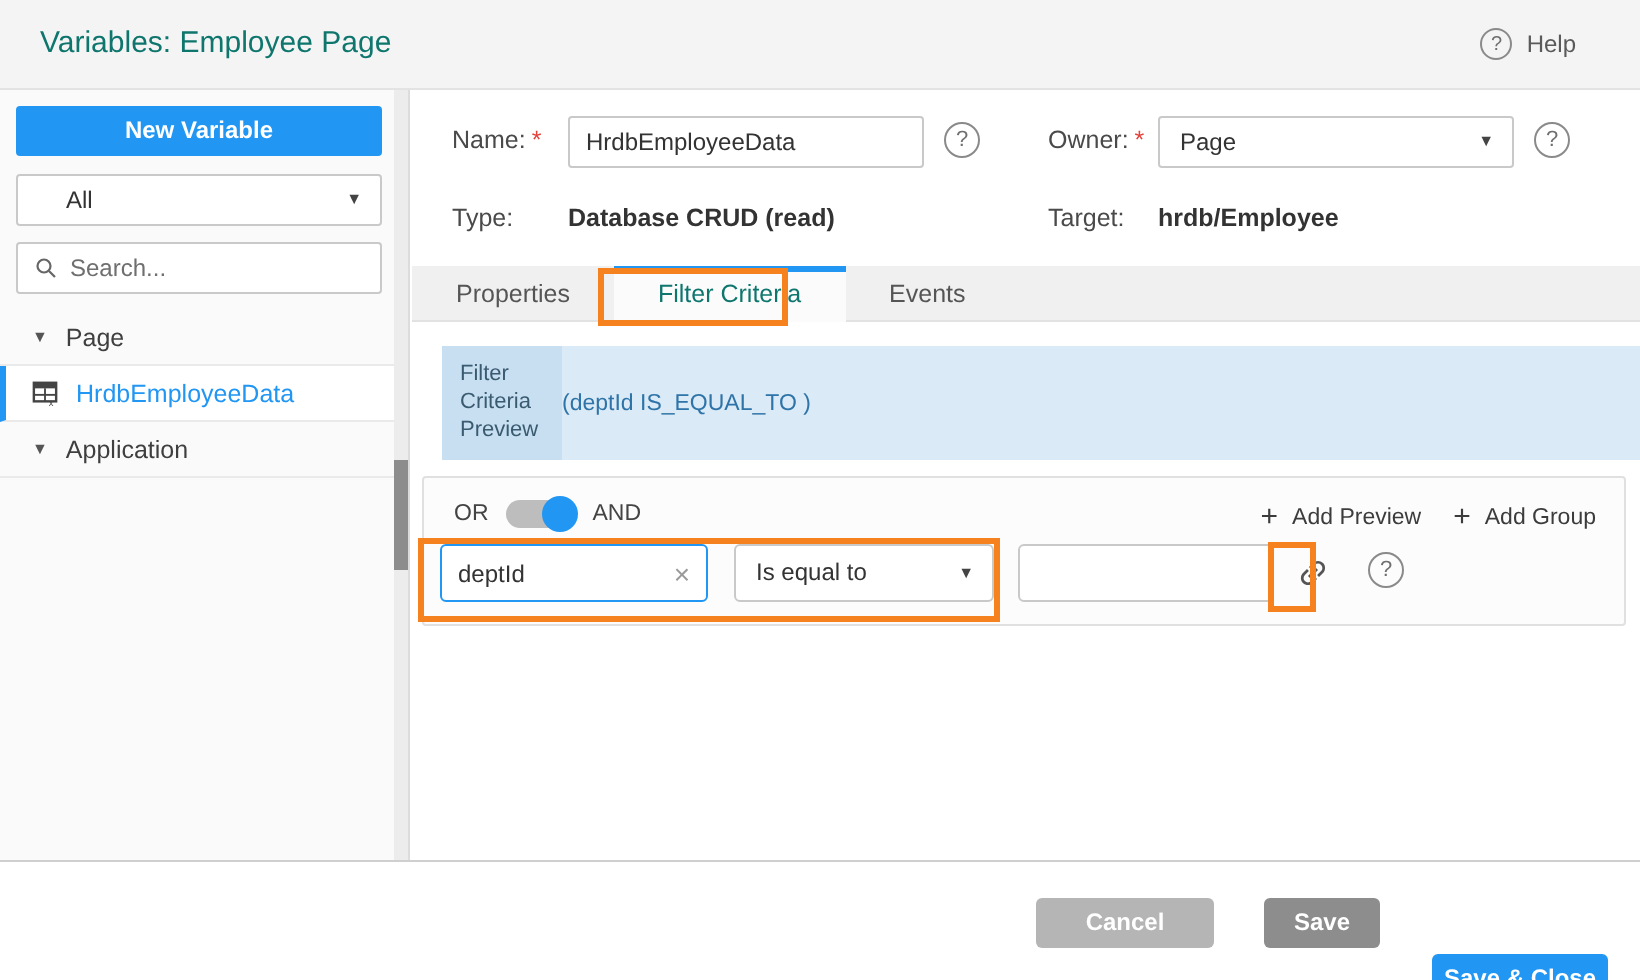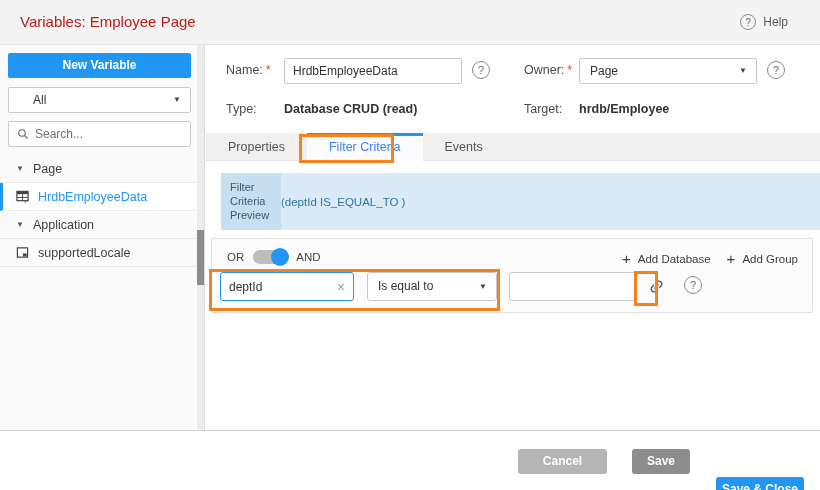--- a/index.html
+++ b/index.html
@@ -4,21 +4,21 @@
 <style>
   * { margin:0; padding:0; box-sizing:border-box; }
   body { background:#ddd; font-family:"Liberation Sans", sans-serif; }
   #app {
     position:relative; width:820px; height:490px; background:#fff;
     overflow:hidden; font-family:"Liberation Sans", sans-serif;
   }
   
   .header { position:absolute; left:0; top:0; width:820px; height:45px;
     background:#f4f4f4; border-bottom:1px solid #e3e3e3; }
-  .header-title { position:absolute; left:20px; top:13px; font-size:15px; color:#b91c1c; }
+  .header-title { position:absolute; left:20px; top:13px; font-size:15px; color:#0f766e; }
   .help-area { position:absolute; right:32px; top:14px; display:flex; align-items:center; gap:7px;
     color:#5a5a5a; font-size:12px; cursor:pointer; }
   .qcircle { display:inline-flex; align-items:center; justify-content:center;
     width:16px; height:16px; border:1px solid #8a8a8a; border-radius:50%;
     font-size:10px; color:#6f6f6f; background:transparent; }
   .qcircle.big { width:18px; height:18px; font-size:11px; }
   
   .sidebar { position:absolute; left:0; top:45px; width:205px; height:385px;
     background:#fafafa; border-right:1px solid #dcdcdc; }
   .new-var-btn { position:absolute; left:8px; top:8px; width:183px; height:25px;
@@ -54,21 +54,21 @@
     background:#fff; outline:none; }
   .frm-select { position:absolute; height:26px; border:1px solid #c9c9c9; border-radius:2px;
     background:#fff; font-size:12px; color:#333; line-height:24px; padding:0 10px; cursor:pointer; }
   .frm-select .caret { position:absolute; right:9px; top:0; line-height:24px; font-size:8px; color:#444; }
   .frm-value { position:absolute; font-size:12.5px; font-weight:bold; color:#333; }
   
   .tabbar { position:absolute; left:0; top:88px; width:614px; height:28px;
     background:#f0f0f0; border-bottom:1px solid #e2e2e2; display:flex; }
   .tab { height:28px; line-height:28px; padding:0 22px; font-size:12.5px;
     color:#555; cursor:pointer; position:relative; }
-  .tab.active { background:#fbfbfb; color:#3b82f6; border-top:3px solid #2196f3; line-height:23px; }
+  .tab.active { background:#fbfbfb; color:#0f766e; border-top:3px solid #2196f3; line-height:23px; }
   
   .preview { position:absolute; left:15px; top:128px; width:602px; height:57px; display:flex; }
   .preview-label { width:60px; background:#c7dff0; color:#3a5a70; font-size:11px;
     padding:7px 6px 0 9px; line-height:14px; }
   .preview-body { flex:1; background:#daeaf6; display:flex; align-items:center;
     font-size:11.5px; color:#2e74a8; }
   
   .filterbox { position:absolute; left:5px; top:193px; width:602px; height:75px;
     border:1px solid #e0e0e0; border-radius:2px; background:#fcfcfc; }
   .tgl-row { position:absolute; left:15px; top:11px; display:flex; align-items:center; gap:9px; }
@@ -153,27 +153,20 @@
           <line x1="1" y1="8" x2="13" y2="8" stroke="#444" stroke-width="1"></line>
           <line x1="7" y1="4.5" x2="7" y2="11.5" stroke="#444" stroke-width="1"></line>
           <text x="9" y="14" font-size="5" fill="#444">x</text>
         </svg>
         <span>HrdbEmployeeData</span>
       </div>
       <div class="tree-row">
         <span class="expander">▼</span>
         <span>Application</span>
       </div>
-      <div class="tree-row">
-        <svg class="tree-icon" viewBox="0 0 14 14">
-          <rect x="1.5" y="2" width="11" height="10" fill="none" stroke="#444" stroke-width="1.3"></rect>
-          <rect x="7.5" y="8" width="4" height="3.3" fill="#444"></rect>
-        </svg>
-        <span>supportedLocale</span>
-      </div>
     </div>
 
     <div class="side-scroll-track">
       <div class="side-scroll-thumb"></div>
     </div>
   </div>
 
   <div class="main">
 
     <div class="frm-label" style="left:20px; top:18px;">
@@ -212,21 +205,21 @@
         <span class="tgl-label">OR</span>
         <div class="toggle">
           <div class="knob"></div>
         </div>
         <span class="tgl-label">AND</span>
       </div>
 
       <div class="add-links">
         <div class="add-link">
           <span class="plus">+</span>
-          <span>Add Database</span>
+          <span>Add Preview</span>
         </div>
         <div class="add-link">
           <span class="plus">+</span>
           <span>Add Group</span>
         </div>
       </div>
 
       <div class="crit-field">
         <input type="text" value="deptId" style="">
         <span class="clear-x">×</span>

